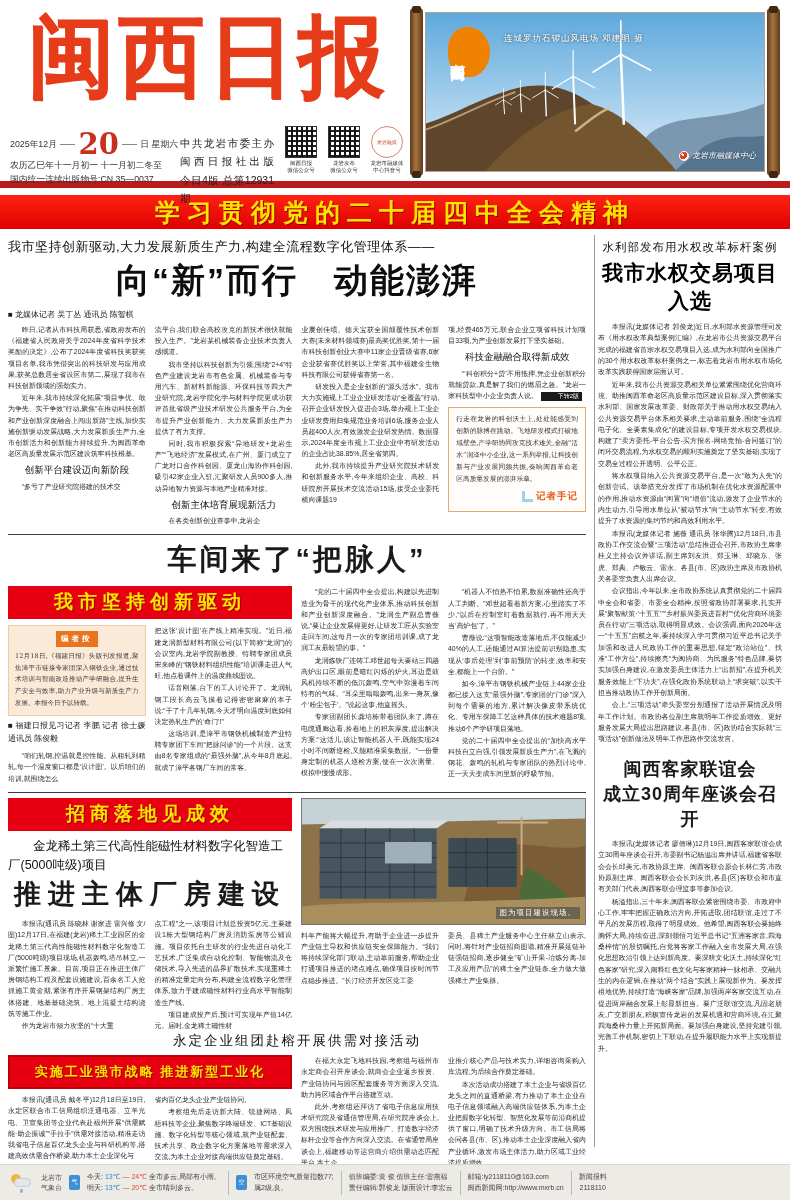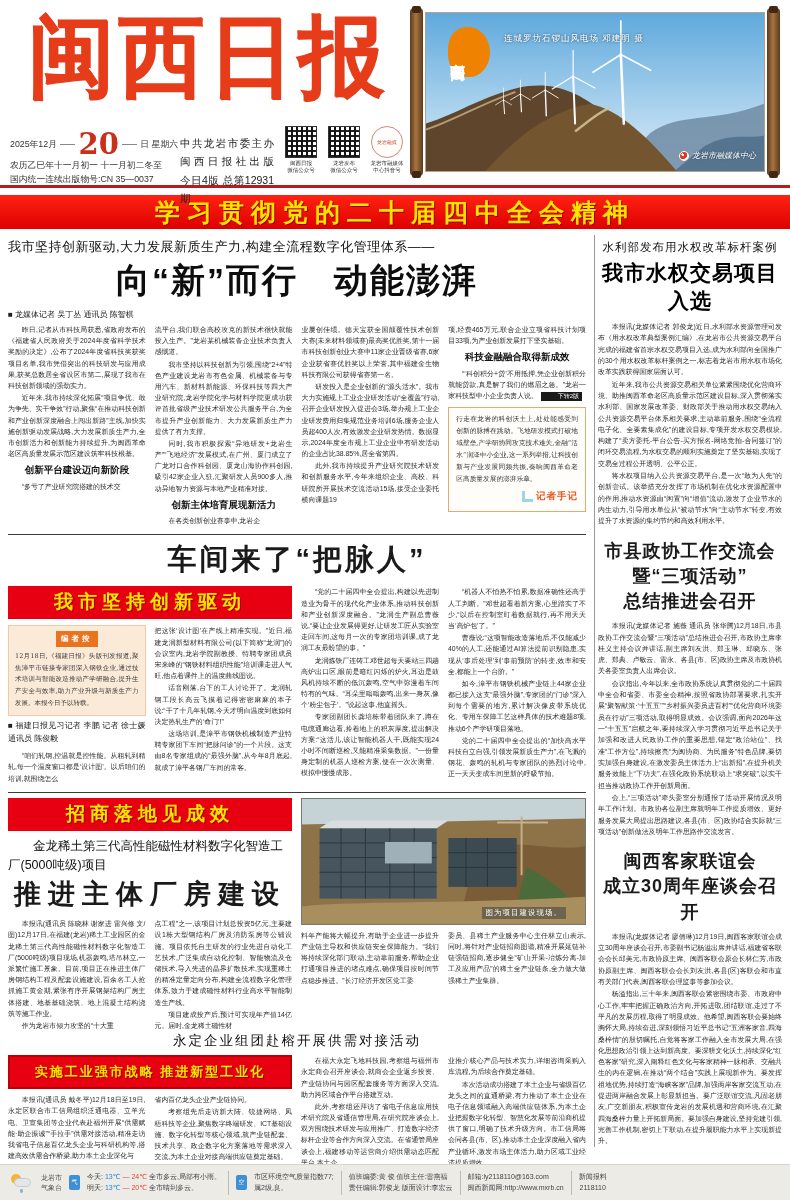--- a/index.html
+++ b/index.html
@@ -1,20 +1,20 @@
 <!DOCTYPE html>
 <html><head>
 <meta charset="utf-8">
 <style>
   * { margin:0; padding:0; box-sizing:border-box; }
   body { margin:0; background:#888; font-family:"Liberation Sans","DejaVu Sans",sans-serif; color:#1a1a1a; }
   .page { position:relative; width:790px; height:1200px; background:#fff; overflow:hidden; margin:0 auto; }
 
   
-  .masthead { position:relative; height:188px; border-bottom:3px solid #b91c1c; }
+  .masthead { position:relative; height:188px; border-bottom:7px solid #b91c1c; }
   .paper-title { position:absolute; left:28px; top:2px; font-family:"DejaVu Serif","Liberation Serif",serif; font-weight:900; font-size:86px; line-height:1.25; color:#e63c1a; letter-spacing:4px; transform:scaleY(1.04); text-shadow:1px 1px 0 #e63c1a; }
   .mast-photo { position:absolute; right:10px; top:8px; width:370px; height:168px; display:flex; }
   .scroll-bar { width:13px; background:linear-gradient(90deg,#5a3a1d,#a8743f 45%,#5a3a1d); border-radius:4px; position:relative; }
   .scroll-bar::before, .scroll-bar::after { content:""; position:absolute; left:2px; right:2px; height:7px; background:#3f2712; border-radius:2px; }
   .scroll-bar::before { top:-2px; } .scroll-bar::after { bottom:-2px; }
   .photo-frame { flex:1; position:relative; margin:4px 2px; border:1px solid #b9a088; overflow:hidden; }
   .photo-frame svg { position:absolute; inset:0; width:100%; height:100%; }
   .photo-badge { position:absolute; left:22px; top:14px; width:42px; height:50px; background:#ef8200; border-radius:46% 54% 52% 48%; color:#fff; font-weight:bold; font-size:15px; line-height:1.25; writing-mode:vertical-lr; text-align:center; padding-top:4px; letter-spacing:1px; }
   .photo-caption { position:absolute; left:78px; top:20px; color:#fff; font-size:8.5px; letter-spacing:1px; text-shadow:0 0 3px rgba(0,0,0,.7); }
   .photo-logo { position:absolute; right:8px; bottom:10px; color:#fff; font-size:8px; display:flex; align-items:center; gap:3px; text-shadow:0 0 2px rgba(0,0,0,.5); font-style:italic; }
@@ -39,21 +39,21 @@
 
   
   .content { display:flex; padding:0 8px; align-items:stretch; }
   .main-col { width:578px; }
   .rail { flex:1; margin-left:8px; border-left:1px solid #999; padding-left:3px; height:912px; overflow:hidden; }
 
   
   .tcol { flex:1; font-size:6.9px; line-height:1.62; text-align:justify; color:#2a2a2a; }
   .tcol p { margin:0 0 1px; }
   .tcol p.p { text-indent:2em; }
-  .tcol p.sub { text-align:center; font-weight:bold; font-size:9.5px; margin:3px 0; text-indent:0; color:#111; }
+  .tcol p.sub { text-align:center; font-weight:normal; font-size:9.5px; margin:3px 0; text-indent:0; color:#111; }
   .turn-tag { display:inline-block; background:#1a1a1a; color:#fff; font-size:6px; padding:0 3px; margin-left:3px; line-height:1.5; }
 
   
   .kicker { font-size:13px; color:#111; margin:3px 0 2px; letter-spacing:.5px; }
   .top-headline { font-size:34px; font-weight:900; text-align:center; letter-spacing:2px; color:#0d0d0d; margin:2px 0 5px; }
   .byline { font-size:8px; color:#222; margin:2px 0 4px; }
   .cols4 { display:flex; gap:9px; }
   .note-box { border:1px solid #e3aa72; background:#fffdf9; padding:6px 7px; margin-top:6px; font-family:"DejaVu Serif",serif; font-size:6.7px; line-height:1.78; color:#333; }
   .note-foot { display:flex; justify-content:flex-end; align-items:center; gap:3px; margin-top:2px; }
   .note-bracket { width:11px; height:11px; border-left:3px solid #9fd3e8; border-bottom:3px solid #9fd3e8; }
@@ -73,21 +73,21 @@
 
   
   .inv-grid { display:flex; gap:9px; }
   .inv-left { width:284px; }
   .inv-sub { font-size:12.5px; line-height:1.5; text-indent:2em; margin:3px 0 2px; color:#111; }
   .inv-headline { font-size:27px; font-weight:900; text-align:center; letter-spacing:7px; margin:2px 0 6px; }
   .inv-left-cols { display:flex; gap:9px; }
   .inv-right { flex:1; }
   .photo2 { position:relative; height:127px; border:1px solid #777; overflow:hidden; }
   .photo2 svg { position:absolute; inset:0; width:100%; height:100%; }
-  .photo2-caption { position:absolute; right:19px; bottom:5px; background:rgba(70,70,70,.6); color:#fff; font-size:7.5px; padding:1px 4px; letter-spacing:1px; }
+  .photo2-caption { position:absolute; right:5px; bottom:5px; background:rgba(70,70,70,.6); color:#fff; font-size:7.5px; padding:1px 4px; letter-spacing:1px; }
   .inv-right-cols { display:flex; gap:9px; margin-top:5px; }
 
   
   .chain-headline { font-size:24px; font-weight:900; text-align:center; letter-spacing:3px; margin:7px 0 2px; }
   .chain-sub { font-size:13.5px; text-align:center; letter-spacing:2px; margin-bottom:5px; color:#111; }
   .chain-grid { display:flex; gap:9px; }
   .chain-left { width:284px; }
   .red-box2 { background:#e60012; border:2px solid #c00000; color:#ffe300; font-weight:900; font-size:13px; text-align:center; letter-spacing:2px; padding:6px 0; margin-bottom:5px; text-shadow:1px 1px 0 #9e0000; }
   .chain-left-cols { display:flex; gap:9px; }
   .chain-right { flex:1; display:flex; gap:9px; }
@@ -397,25 +397,20 @@
         <div class="rail-kicker">水利部发布用水权改革标杆案例</div>
         <h2 class="rail-headline">我市水权交易项目入选</h2>
         <div class="rail-body">
             <p class="p">本报讯(龙媒体记者 郭俊龙)近日,水利部水资源管理司发布《用水权改革典型案例汇编》,在龙岩市公共资源交易平台完成的福建省首宗水权交易项目入选,成为水利部向全国推广的30个用水权改革标杆案例之一,标志着龙岩市用水权市场化改革实践获得国家层面认可。</p>
             <p class="p">近年来,我市公共资源交易相关单位紧紧围绕优化营商环境、助推闽西革命老区高质量示范区建设目标,深入贯彻落实水利部、国家发展改革委、财政部关于推动用水权交易纳入公共资源交易平台体系相关要求,主动靠前服务,围绕“全流程电子化、全要素集成化”的建设目标,专项开发水权交易模块,构建了“卖方委托-平台公告-买方报名-网络竞拍-合同签订”的闭环交易流程,为水权交易的顺利实施奠定了坚实基础,实现了交易全过程公开透明、公平公正。</p>
             <p class="p">将水权项目纳入公共资源交易平台,是一次“敢为人先”的创新尝试。该举措充分发挥了市场机制在优化水资源配置中的作用,推动水资源由“闲置”向“增值”流动,激发了企业节水的内生动力,引导用水单位从“被动节水”向“主动节水”转变,有效提升了水资源的集约节约和高效利用水平。</p>
           </div>
       </section>
 
       <section>
-        <h2 class="rail-h2">
-          <span>市县政协工作交流会</span><br>
-          <span>暨“三项活动”</span><br>
-          <span>总结推进会召开</span>
-        </h2>
         <div class="rail-body">
             <p class="p">本报讯(龙媒体记者 施薇 通讯员 张华腾)12月18日,市县政协工作交流会暨“三项活动”总结推进会召开,市政协主席李桂义主持会议并讲话,副主席刘友洪、郑玉琳、邱晓东、张虎、郑典、卢敏云、雷永、各县(市、区)政协主席及市政协机关各委室负责人出席会议。</p>
             <p class="p">会议指出,今年以来,全市政协系统认真贯彻党的二十届四中全会和省委、市委全会精神,按照省政协部署要求,扎实开展“聚智献策·‘十五五’”“乡村振兴委员进百村”“优化营商环境委员在行动”三项活动,取得明显成效。会议强调,面向2026年这一“十五五”启航之年,要持续深入学习贯彻习近平总书记关于加强和改进人民政协工作的重要思想,锚定“政治站位”、找准“工作方位”,持续擦亮“为闽协商、为民服务”特色品牌,要切实加强自身建设,在激发委员主体活力上“出新招”,在提升机关服务效能上“下功夫”,在强化政协系统联动上“求突破”,以实干担当推动政协工作开创新局面。</p>
             <p class="p">会上,“三项活动”牵头委室分别通报了活动开展情况及明年工作计划。市政协各位副主席就明年工作提质增效、更好服务发展大局提出思路建议,各县(市、区)政协结合实际就“三项活动”创新做法及明年工作思路作交流发言。</p>
           </div>
       </section>
 
       <section>
         <h2 class="rail-h2">
           <span>闽西客家联谊会</span><br>

